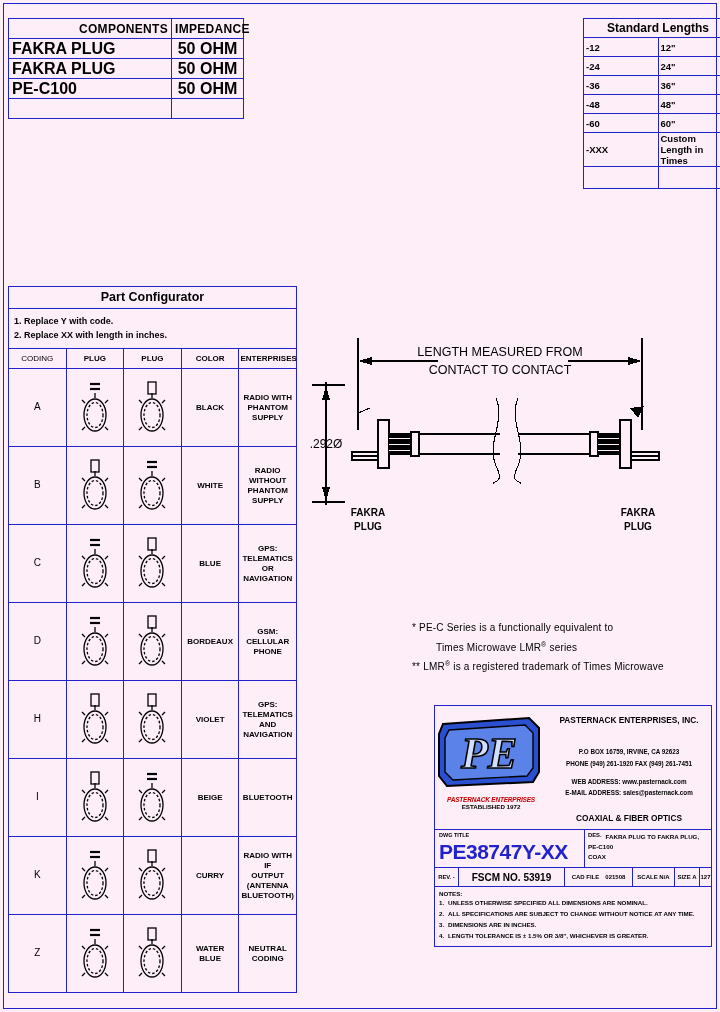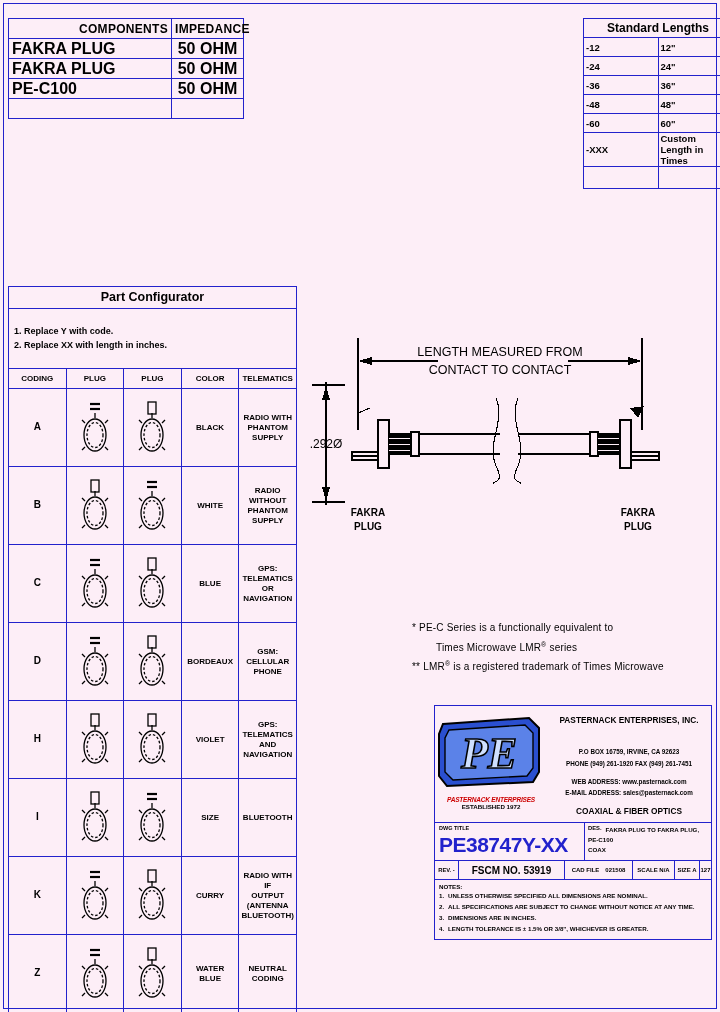--- a/index.html
+++ b/index.html
@@ -58,25 +58,25 @@
     border:1.5px solid #2222cc;
     font-size:8px;
     font-weight:bold;
     text-align:center;
     vertical-align:middle;
     padding:1px;
     line-height:1.25;
   }
   #configurator .cfg-title { font-size:12.5px; height:22px; }
   #configurator .cfg-rules {
-    text-align:left; font-size:9px; height:36px; padding:16px 5px; line-height:1.5;
+    text-align:left; font-size:9px; height:36px; padding:6px 5px; line-height:1.5;
   }
   #configurator .cfg-head td { font-size:8px; height:20px; }
   #configurator .opt-row td { height:78px; }
-  #configurator .code { width:38px; font-size:10px; font-weight:bold; }
+  #configurator .code { width:38px; font-size:10px; font-weight:normal; }
   #configurator .plugcell { width:40px; }
   #configurator .colorcell { width:42px; }
 
   .plug-ico { width:34px; height:58px; display:block; margin:0 auto; }
 
   
   #cable-drawing { position:absolute; left:300px; top:330px; }
 
   
   #footnotes {
@@ -95,21 +95,21 @@
     background:#fdeef7;
   }
   .tb-logo-row { display:flex; border-bottom:1.5px solid #2222cc; }
   .tb-logo { width:112px; padding:4px 2px 2px 2px; }
   .tb-addr {
     flex:1; text-align:center; font-size:6.3px; font-weight:bold;
     padding:7px 2px 3px 2px; line-height:1.85;
   }
   .tb-addr .co { font-size:8.3px; margin-bottom:18px; }
   .tb-addr .sp { margin-top:6px; }
-  .tb-addr .coax { font-size:8.3px; margin-top:5px; }
+  .tb-addr .coax { font-size:8.3px; margin-top:12px; }
 
   .logo-wrap { position:relative; width:108px; height:88px; }
   .logo-tag {
     text-align:center; font-size:6.5px; font-weight:bold;
     color:#cc0000; font-style:italic; letter-spacing:-.2px;
     margin-top:-2px;
   }
   .logo-est { text-align:center; font-size:6.2px; font-weight:bold; color:#000; }
 
   .tb-title-row { display:flex; border-bottom:1.5px solid #2222cc; }
@@ -216,21 +216,21 @@
       <td class="cfg-rules" colspan="5">
         <div>1.  Replace Y with code.</div>
         <div>2.  Replace XX with length in inches.</div>
       </td>
     </tr>
     <tr class="cfg-head">
       <td class="code">CODING</td>
       <td class="plugcell">PLUG</td>
       <td class="plugcell">PLUG</td>
       <td class="colorcell">COLOR</td>
-      <td>TELEMATICS</td>
+      <td>ENTERPRISES</td>
     </tr>
   </tbody>
   <tbody id="cfg-rows">
       <tr class="opt-row">
         <td class="code">A</td>
         <td class="plugcell">
           <svg class="plug-ico" viewBox="0 0 34 58" stroke="#000" fill="none" stroke-width="1.3">
             <line x1="17" y1="5" x2="17" y2="5"></line>
             <line x1="12" y1="5" x2="22" y2="5" stroke-width="2.2"></line>
             <line x1="12" y1="10" x2="22" y2="10" stroke-width="2.2"></line>
@@ -370,21 +370,21 @@
           <svg class="plug-ico" viewBox="0 0 34 58" stroke="#000" fill="none" stroke-width="1.3">
             <line x1="17" y1="5" x2="17" y2="5"></line>
             <line x1="12" y1="5" x2="22" y2="5" stroke-width="2.2"></line>
             <line x1="12" y1="10" x2="22" y2="10" stroke-width="2.2"></line>
             <line x1="17" y1="14" x2="17" y2="19"></line>
             <ellipse cx="17" cy="36" rx="11" ry="16"></ellipse>
             <ellipse cx="17" cy="36" rx="8" ry="12.5" stroke-dasharray="2.5,2"></ellipse>
             <path d="M7,24 L4,21 M27,24 L30,21 M7,48 L4,51 M27,48 L30,51"></path>
           </svg>
         </td>
-        <td class="colorcell" style="white-space:pre-line">SIZE</td>
+        <td class="colorcell" style="white-space:pre-line">BEIGE</td>
         <td style="white-space:pre-line">BLUETOOTH</td>
       </tr>
       <tr class="opt-row">
         <td class="code">K</td>
         <td class="plugcell">
           <svg class="plug-ico" viewBox="0 0 34 58" stroke="#000" fill="none" stroke-width="1.3">
             <line x1="17" y1="5" x2="17" y2="5"></line>
             <line x1="12" y1="5" x2="22" y2="5" stroke-width="2.2"></line>
             <line x1="12" y1="10" x2="22" y2="10" stroke-width="2.2"></line>
             <line x1="17" y1="14" x2="17" y2="19"></line>

